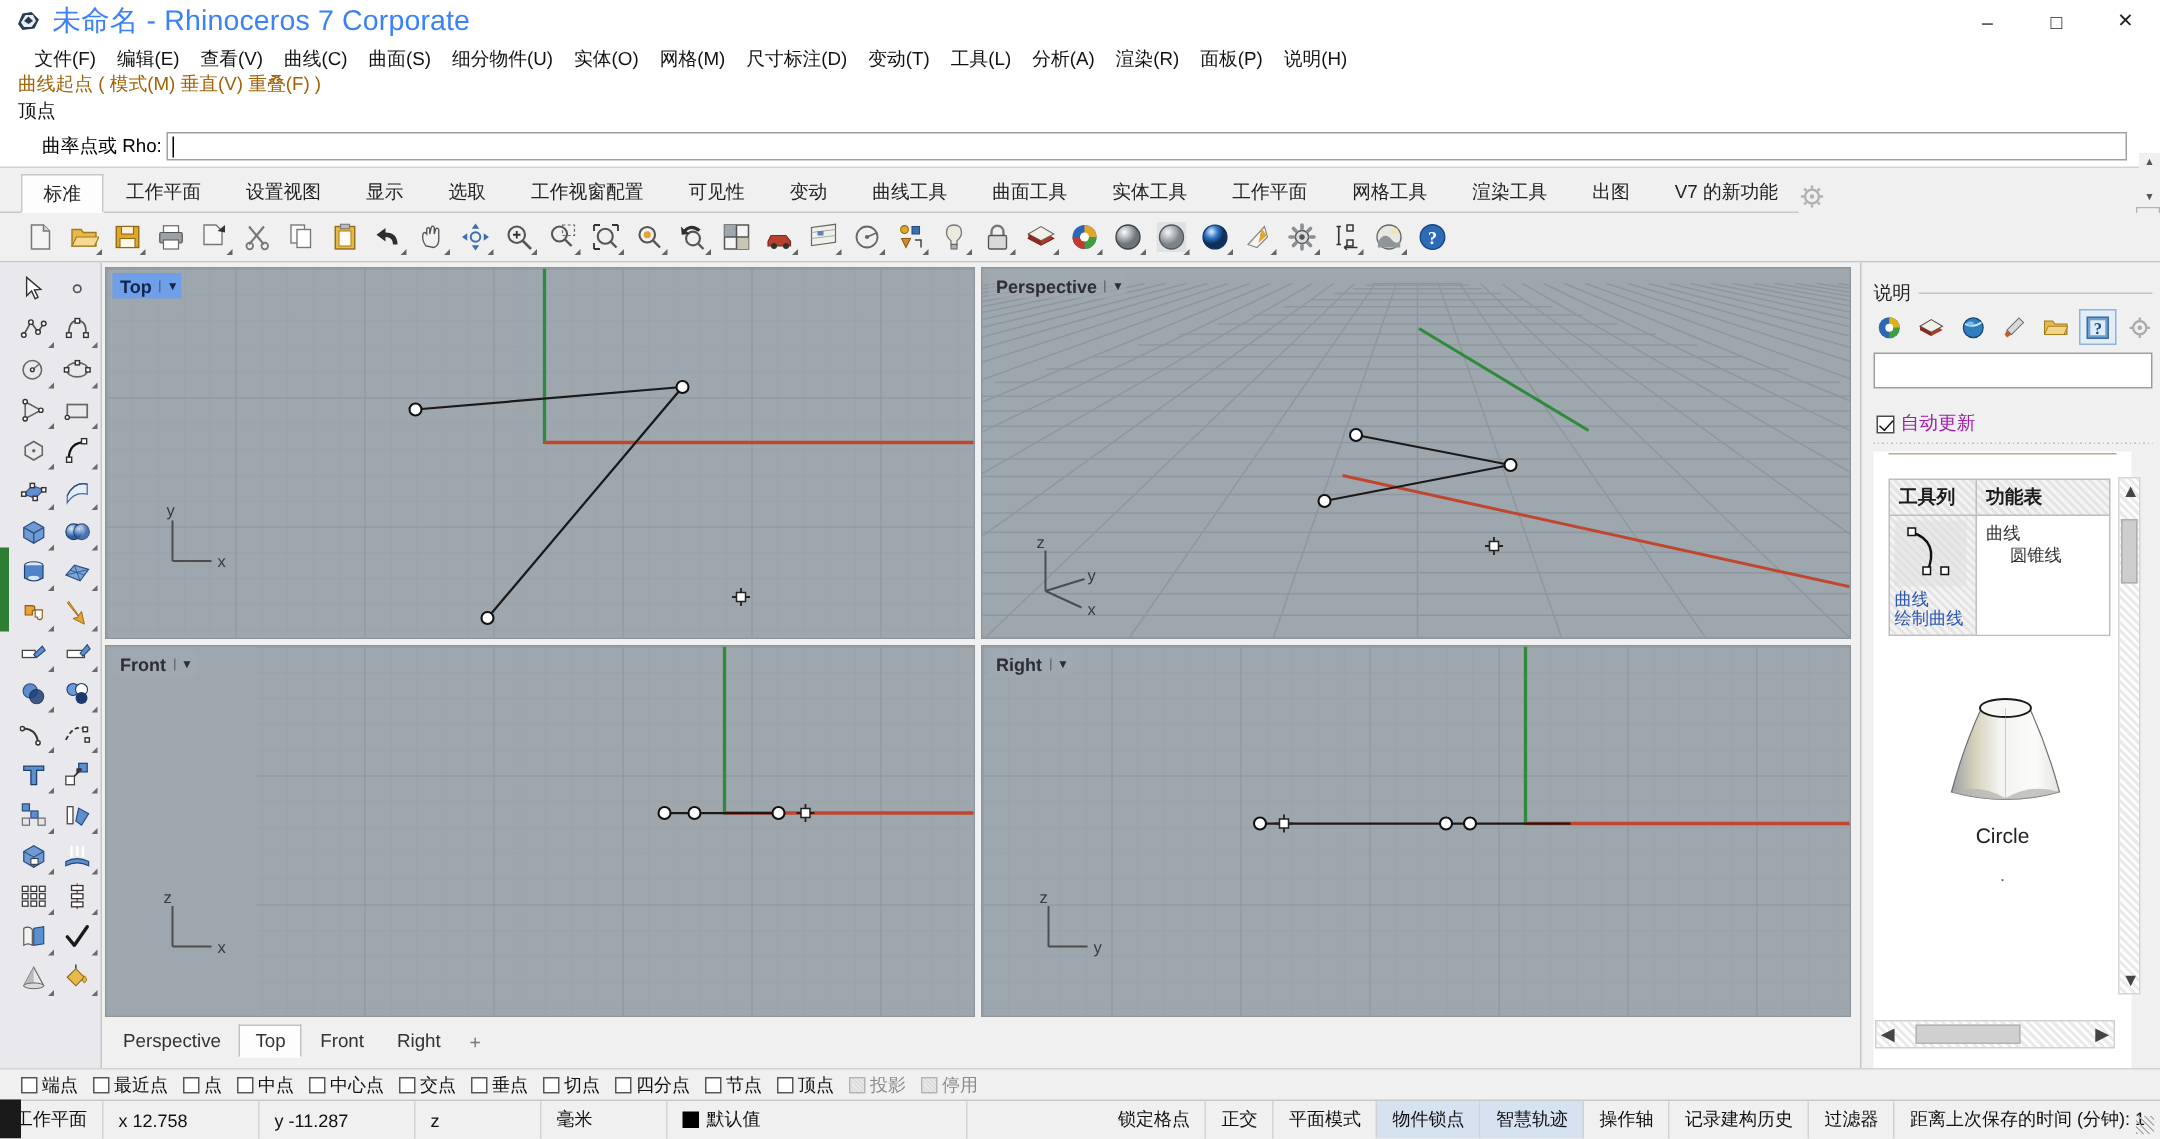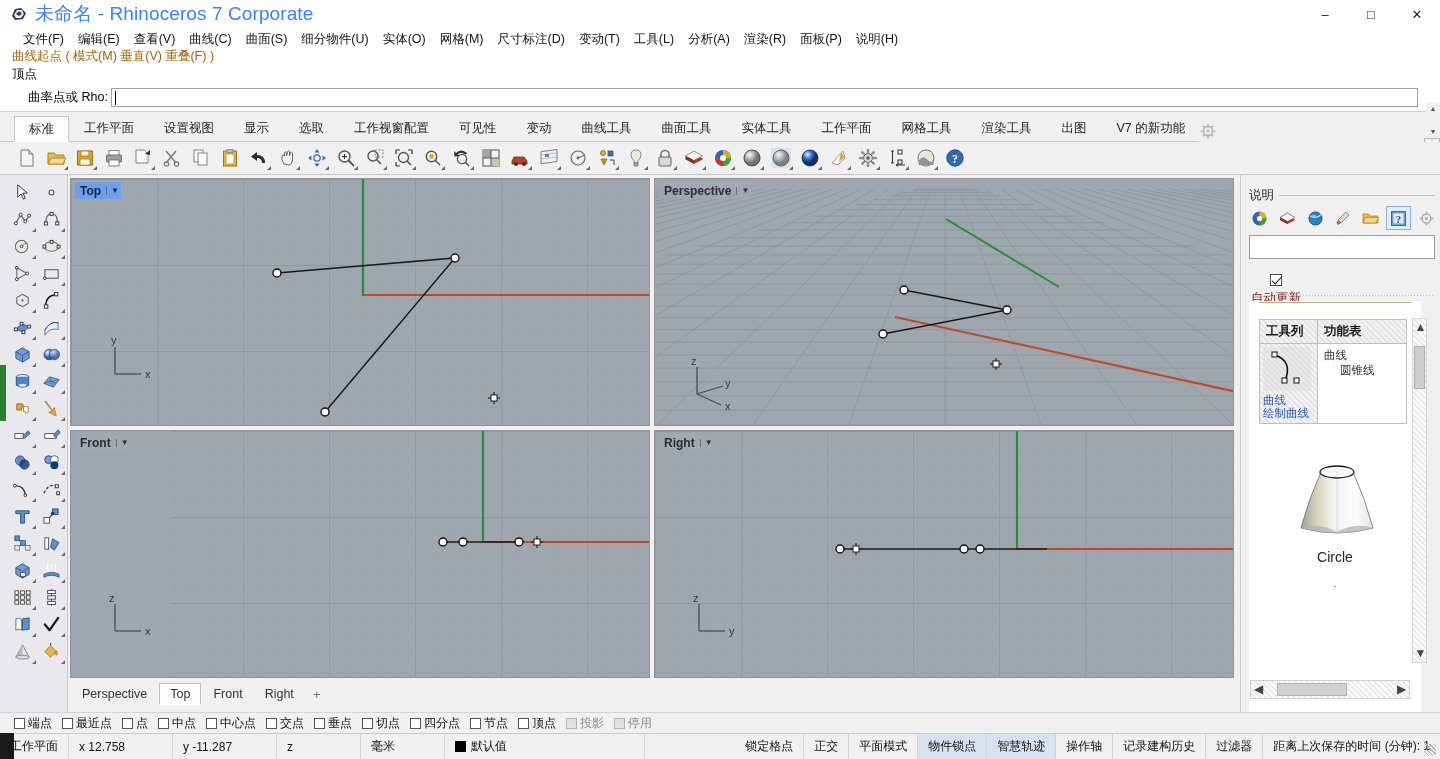--- a/index.html
+++ b/index.html
@@ -103,21 +103,21 @@
      padding-right:5px; z-index:2; }
   .rp-titleline { position:absolute; left:8px; top:20px; width:186px; height:1px; background:#c3c3c3; }
   .rp-tabs { position:absolute; left:6px; top:30px; width:192px; height:26px; display:flex;
      align-items:center; gap:3px; }
   .rptab { width:26px; height:24px; display:flex; align-items:center; justify-content:center;
      position:relative; }
   .rptab.active { background:#e2edf8; border:1px solid #8fb3d9; }
   .rp-search { position:absolute; left:8px; top:60px; width:186px; height:24px; background:#fff;
      border:1px solid #9c9c9c; }
   .rp-auto { position:absolute; left:10px; top:99px; display:flex; align-items:center; gap:4px;
-     font-size:12.5px; color:#7f1d1d;flex-direction:column; }
+     font-size:12.5px; color:#a21caf; }
   .chk { width:12px; height:12px; border:1px solid #4a4a4a; background:#fff; position:relative;
      display:inline-block; flex:none; }
   .chk.on::after { content:""; position:absolute; left:3px; top:0px; width:4px; height:8px;
      border:solid #111; border-width:0 1.6px 1.6px 0; transform:rotate(42deg); }
   .rp-dot { position:absolute; left:8px; top:120px; width:186px; height:1px;
      background:repeating-linear-gradient(90deg,#bcbcbc 0 1px,transparent 1px 3px); }
   .rp-doc { position:absolute; left:8px; top:126px; width:172px; height:430px; background:#fff;
      overflow:hidden; }
   .doc-h1 { font-size:23px; font-weight:bold; color:#111; padding:9px 0 3px 10px;
      font-family:"Liberation Sans", sans-serif; }

